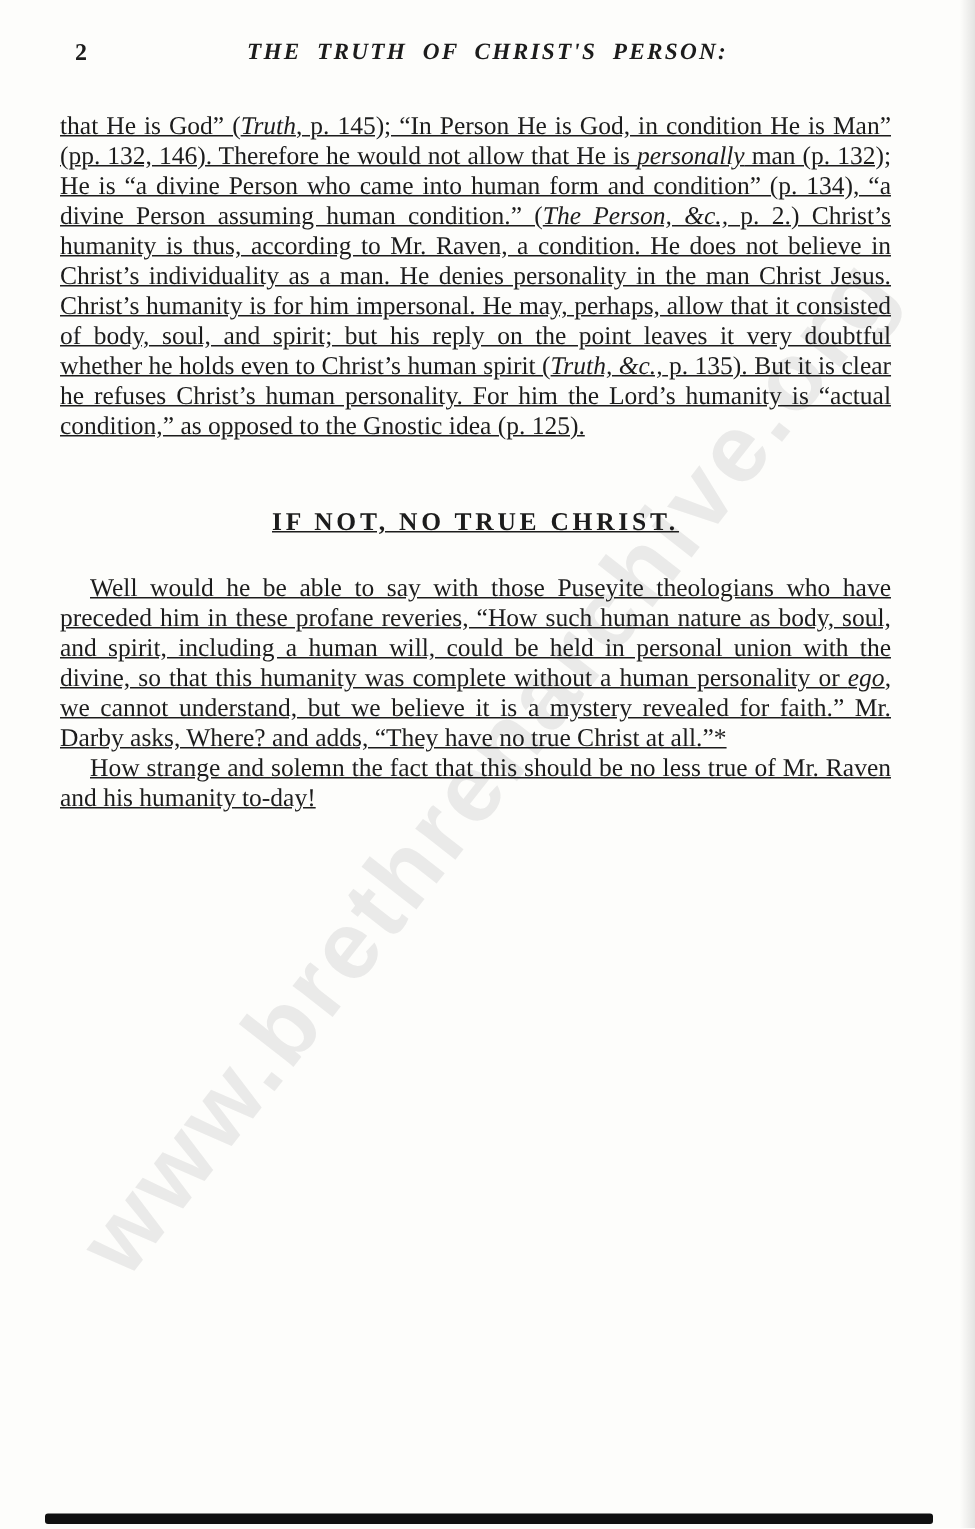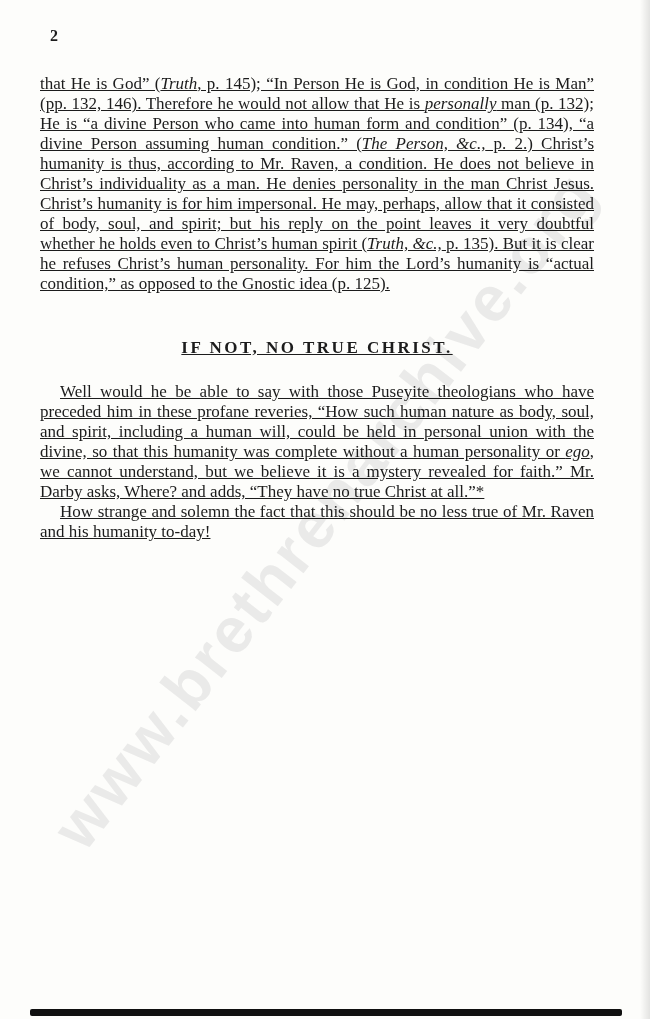--- a/index.html
+++ b/index.html
@@ -102,20 +102,21 @@
 <body>
 
 <div class="page">
 
   <div class="watermark">www.brethrenarchive.org</div>
 
   <div class="content">
 
     <header class="page-header">
       <span class="pagenum">2</span>
+      <span class="running-title">THE TRUTH OF CHRIST'S PERSON:</span>
     </header>
 
     <main class="body-text">
 
       <p class="noindent">that He is God” (<em>Truth</em>, p. 145); “In Person He is God, in condition He is Man” (pp. 132, 146).  Therefore he would not allow that He is <em>personally</em> man (p. 132); He is “a divine Person who came into human form and condition” (p. 134), “a divine Person assuming human condition.” (<em>The Person, &amp;c.,</em> p. 2.)  Christ’s humanity is thus, according to Mr. Raven, a condition.  He does not believe in Christ’s individuality as a man.  He denies personality in the man Christ Jesus.  Christ’s humanity is for him impersonal.  He may, perhaps, allow that it consisted of body, soul, and spirit; but his reply on the point leaves it very doubtful whether he holds even to Christ’s human spirit (<em>Truth, &amp;c.,</em> p. 135).  But it is clear he refuses Christ’s human personality.  For him the Lord’s humanity is “actual condition,” as opposed to the Gnostic idea (p. 125).</p>
 
       <h2 class="section-heading">IF NOT, NO TRUE CHRIST.</h2>
 
       <p>Well would he be able to say with those Puseyite theologians who have preceded him in these profane reveries, “How such human nature as body, soul, and spirit, including a human will, could be held in personal union with the divine, so that this humanity was complete without a human personality or <em>ego</em>, we cannot understand, but we believe it is a mystery revealed for faith.”  Mr. Darby asks, Where? and adds, “They have no true Christ at all.”*</p>
 

